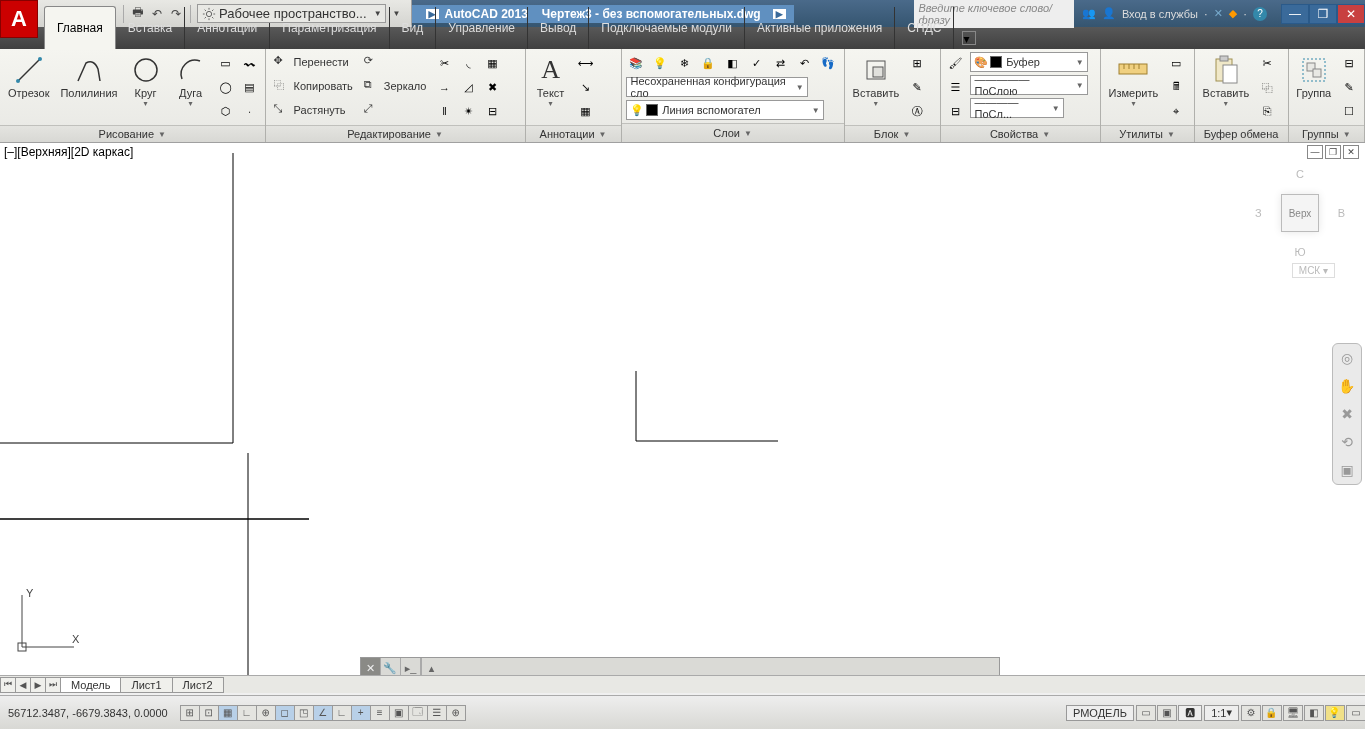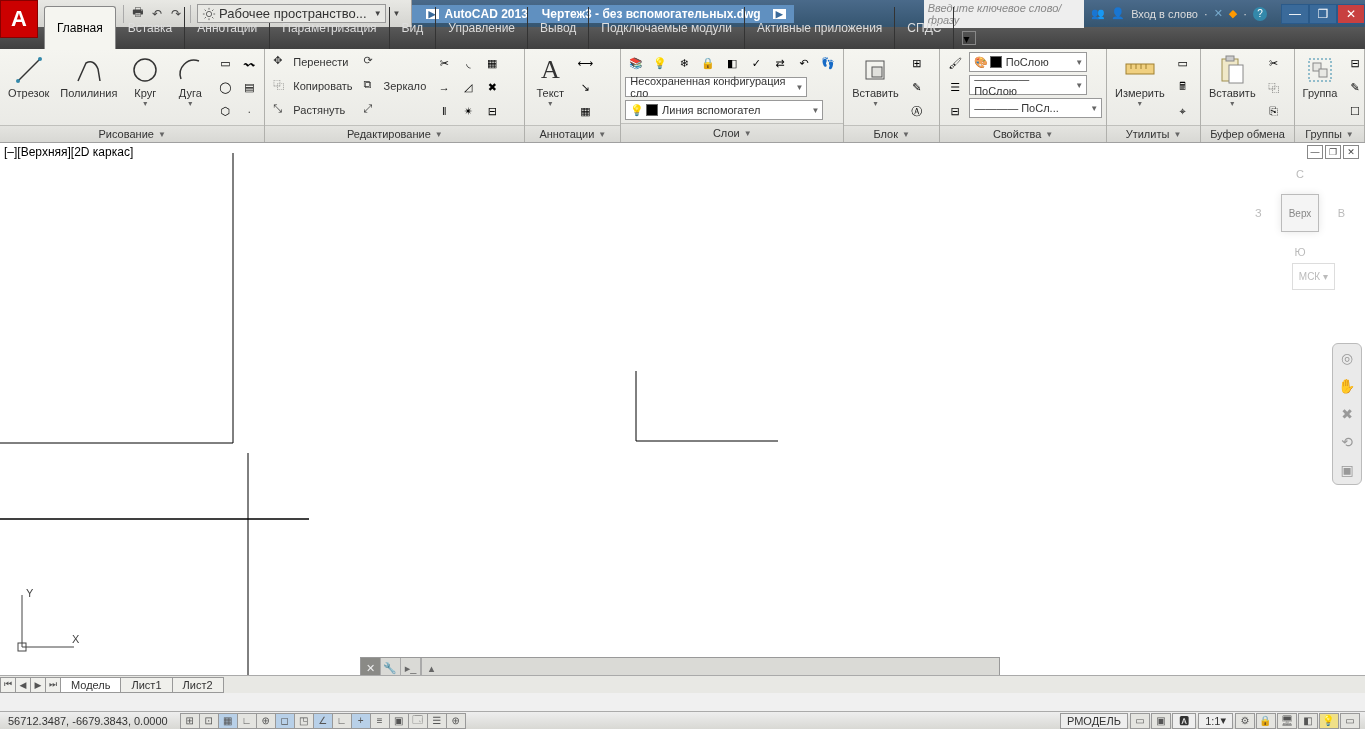--- a/index.html
+++ b/index.html
@@ -49,42 +49,42 @@
 .swatch{width:12px;height:12px;border:1px solid #666;margin-right:4px;}
 
 
 .draw-wrap{position:absolute;top:143px;left:0;right:0;bottom:36px;background:#fff;}
 .view-label{position:absolute;top:2px;left:4px;font-size:12px;font-weight:normal;color:#000;}
 .draw-lines{position:absolute;inset:0;}
 .viewcube{position:absolute;top:25px;right:20px;width:90px;height:90px;display:flex;align-items:center;justify-content:center;}
 .vc-face{width:38px;height:38px;border:1px solid #bbb;background:#f4f4f4;display:flex;align-items:center;justify-content:center;font-size:10px;color:#888;box-shadow:0 0 8px rgba(0,0,0,0.1);}
 .vc-dir{position:absolute;font-size:11px;color:#bbb;}
 .vc-n{top:0;left:50%;transform:translateX(-50%);} .vc-s{bottom:0;left:50%;transform:translateX(-50%);} .vc-e{right:0;top:50%;transform:translateY(-50%);} .vc-w{left:0;top:50%;transform:translateY(-50%);}
-.wcs-lbl{position:absolute;top:120px;right:30px;font-size:10px;color:#bbb;border:1px solid #ddd;padding:7px 6px;}
+.wcs-lbl{position:absolute;top:120px;right:30px;font-size:10px;color:#bbb;border:1px solid #ddd;padding:1px 6px;}
 .navbar{position:absolute;right:3px;top:200px;width:30px;background:rgba(230,230,230,0.85);border:1px solid #bbb;border-radius:6px;padding:4px 0;display:flex;flex-direction:column;align-items:center;gap:8px;}
 .navbar .nb{width:20px;height:20px;color:#999;font-size:14px;display:flex;align-items:center;justify-content:center;cursor:pointer;}
 .win-min-tools{position:absolute;top:2px;right:6px;display:flex;gap:2px;}
 .win-min-tools span{width:16px;height:14px;border:1px solid #888;font-size:9px;display:flex;align-items:center;justify-content:center;cursor:pointer;color:#444;}
 .ucs{position:absolute;bottom:36px;left:12px;}
 .cmd-bar{position:absolute;bottom:14px;left:360px;width:640px;height:22px;background:#dadad6;border:1px solid #999;display:flex;align-items:center;font-size:11px;}
 .cmd-bar .cb-btn{width:20px;height:100%;display:flex;align-items:center;justify-content:center;color:#666;border-right:1px solid #aaa;background:#8a8a86;color:#eee;cursor:pointer;}
 .cmd-bar .cb-btn.light{background:#dadad6;color:#666;}
 .cmd-bar input{flex:1;border:none;background:#fff;height:18px;font-size:11px;font-style:italic;color:#888;padding:0 6px;}
 .layout-tabs{position:absolute;bottom:0;left:0;height:18px;display:flex;align-items:center;font-size:11px;background:#e8e8e4;width:100%;border-top:1px solid #aaa;}
 .lt-nav{width:16px;height:16px;border:1px solid #999;display:flex;align-items:center;justify-content:center;font-size:9px;cursor:pointer;background:#f0f0ec;color:#555; margin-right:-1px;}
 .lt-tab{padding:1px 10px;border:1px solid #999;background:#f0f0ec;cursor:pointer;margin-right:-1px;color:#333;}
 .lt-tab.active{background:#fff;font-weight:normal;}
 
 
-.statusbar{position:absolute;bottom:0;left:0;right:0;height:18px;background:linear-gradient(#eee,#d8d8d4);border-top:1px solid #aaa;display:flex;align-items:center;font-size:11px;color:#333;}
+.statusbar{position:absolute;bottom:0;left:0;right:0;height:34px;background:linear-gradient(#eee,#d8d8d4);border-top:1px solid #aaa;display:flex;align-items:center;font-size:11px;color:#333;}
 .coords{padding:0 8px;}
 .sb-btns{display:flex;margin-left:4px;}
 .sb-btn{width:20px;height:16px;border:1px solid #999;background:#e4e4e0;display:flex;align-items:center;justify-content:center;cursor:pointer;margin-right:-1px;font-size:10px;color:#555;}
 .sb-btn.on{background:#b8d0e8;}
-.sb-right{margin-left:auto;display:flex;align-items:flex-start;gap:2px;padding-right:6px;}
+.sb-right{margin-left:auto;display:flex;align-items:flex-start;gap:2px;}
 .sb-chip{padding:0 6px;border:1px solid #999;background:#eee;height:16px;display:flex;align-items:center;cursor:pointer;}
 
 
 svg{display:block;}
 </style>
 </head>
 <body>
 
 <div class="titlebar">
   <div class="app-logo">A</div>
@@ -111,21 +111,21 @@
     <div class="title-file">
       <span class="play">▶</span>
       <span style="margin-right:8px;">AutoCAD 2013</span>
       <span>Чертеж3 - без вспомогательных.dwg</span>
       <span class="play">▶</span>
     </div>
     <div class="search-box">Введите ключевое слово/фразу</div>
     <div class="right-tools">
       <span>👥</span>
       <span>👤</span>
-      <span>Вход в слово</span>·
+      <span>Вход в службы</span>·
       <span style="color:#7ac;">✕</span>
       <span style="color:#f90;">◆</span>·
       <span style="background:#38a;border-radius:50%;width:14px;height:14px;display:inline-flex;align-items:center;justify-content:center;color:#fff;font-size:10px;">?</span>
     </div>
     <div class="win-btns">
       <div class="win-btn">—</div>
       <div class="win-btn">❐</div>
       <div class="win-btn close">✕</div>
     </div>
   </div>
@@ -333,26 +333,26 @@
     <div class="panel-body" style="flex-direction:row;">
       <div class="col">
         <span class="smbtn">🖌</span>
         <span class="smbtn">☰</span>
         <span class="smbtn">⊟</span>
       </div>
       <div class="col" style="gap:3px;">
         <div class="combo" style="width:118px;">
           <span style="margin-right:2px;">🎨</span>
           <span class="swatch" style="background:#000;"></span>
-          <span>ПоСлою</span>
+          <span>Буфер</span>
         </div>
         <div class="combo" style="width:118px;">
             <span>————— ПоСлою</span>
           </div>
-        <div class="combo" style="width:133px;">
+        <div class="combo" style="width:94px;">
             <span>———— ПоСл...</span>
           </div>
       </div>
     </div>
     <div class="panel-title">
         <span>Свойства</span>
         <span class="dd">▼</span>
       </div>
   </div>
 

